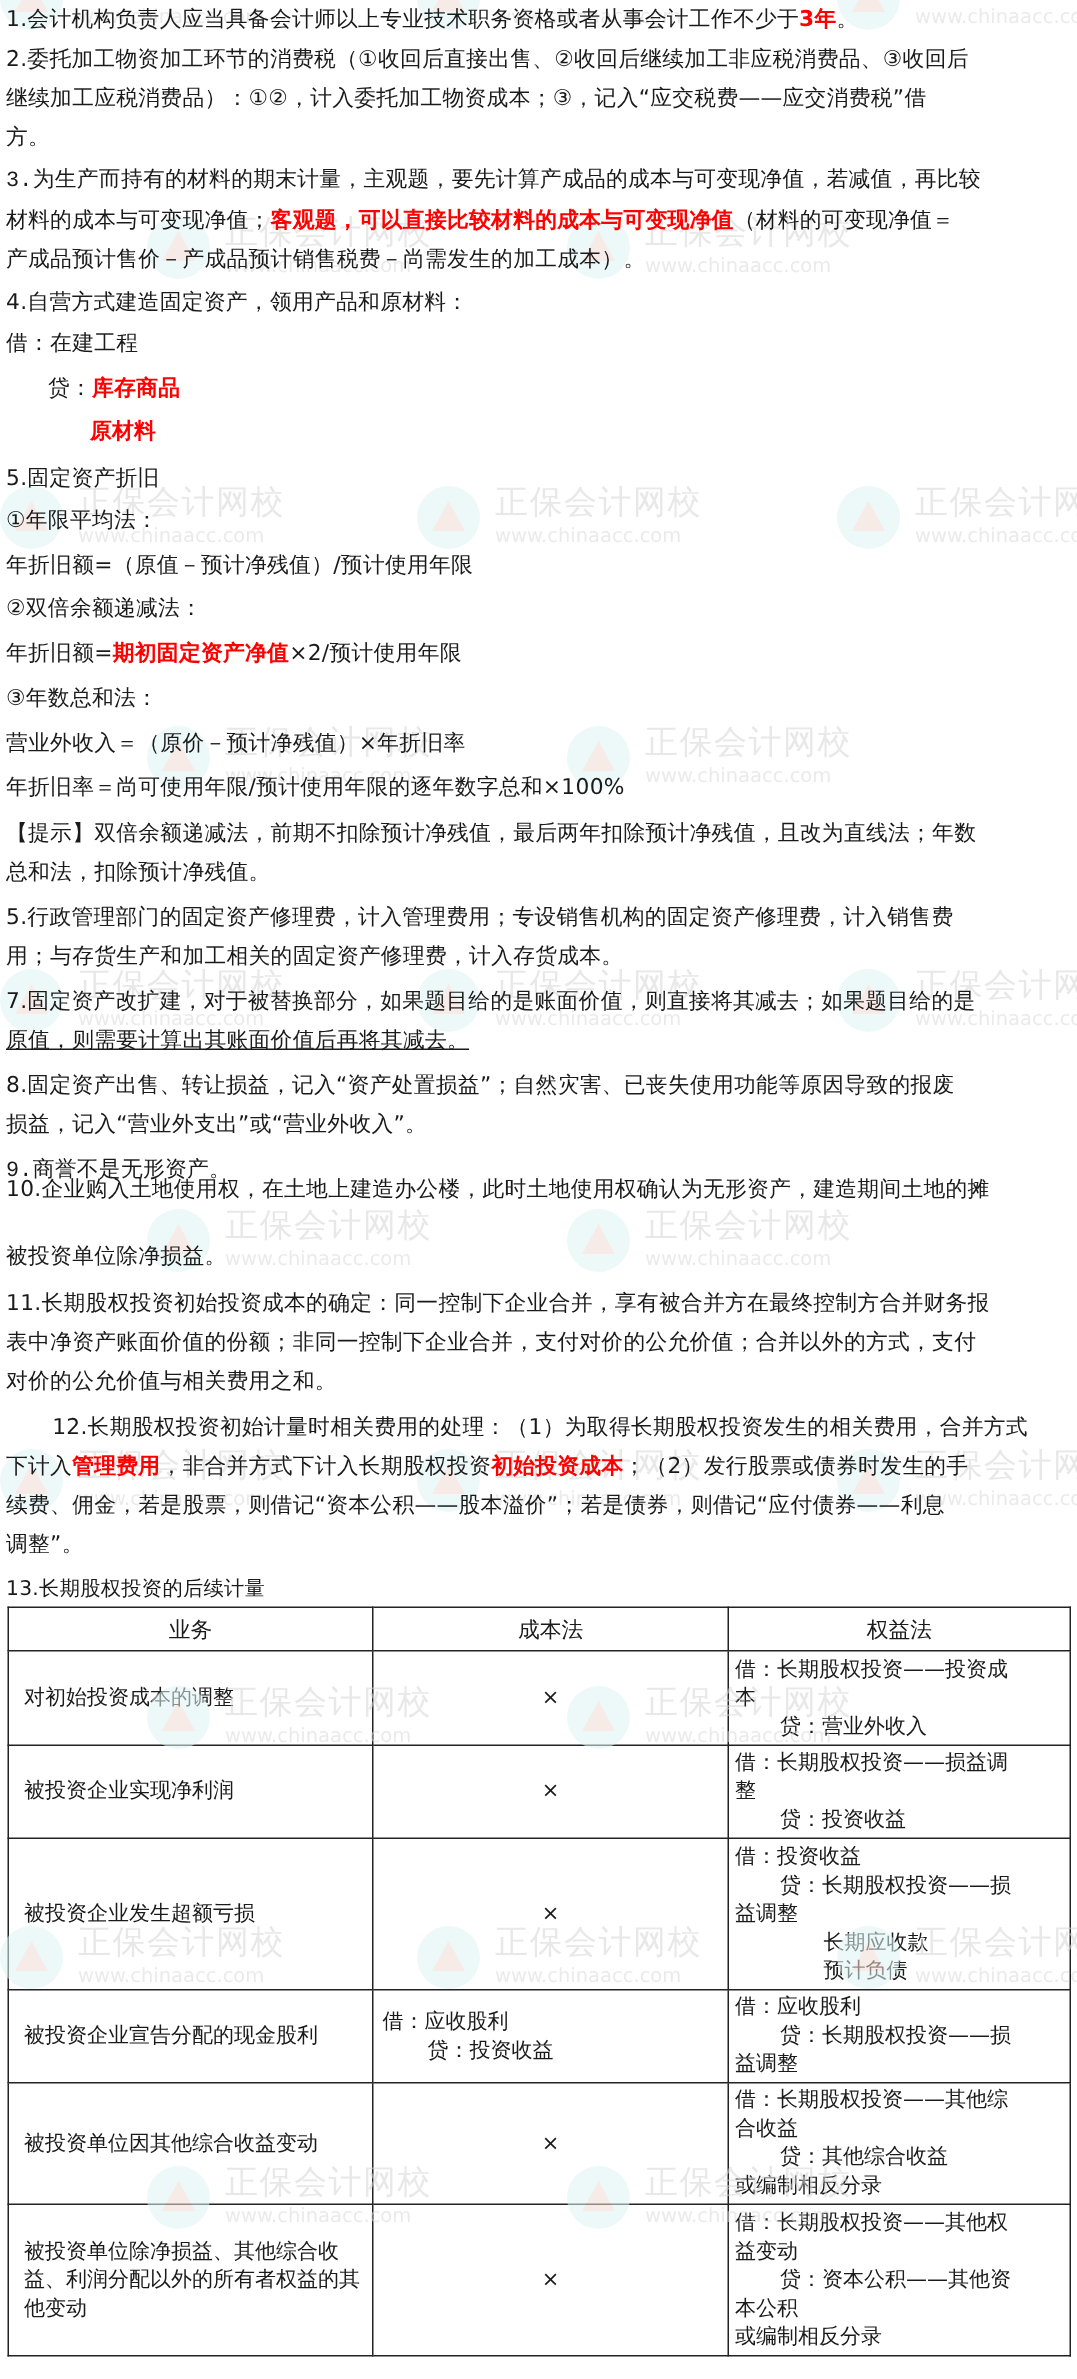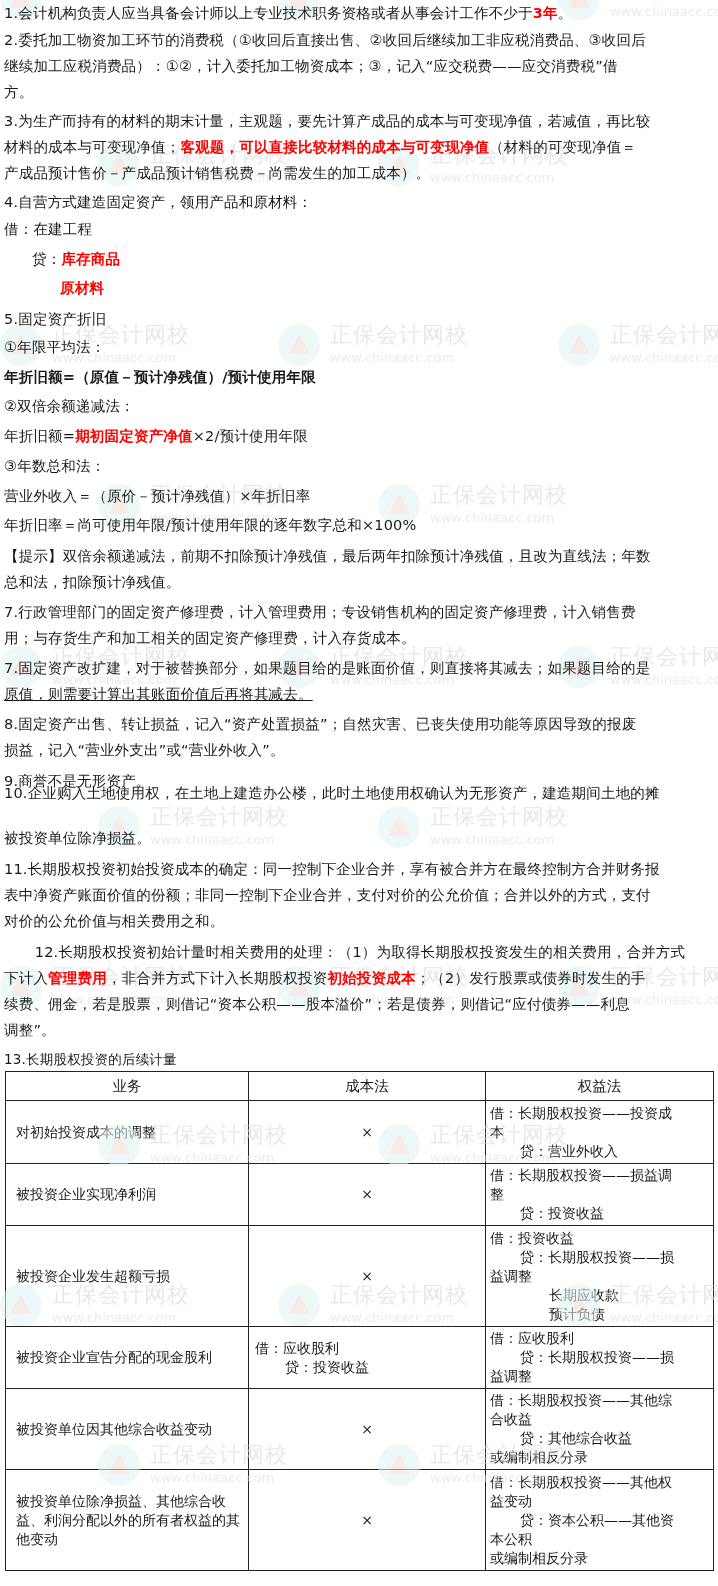--- a/index.html
+++ b/index.html
@@ -140,56 +140,56 @@
   </div>
 
   <div class="line" style="top:0px;">
     <span>1.会计机构负责人应当具备会计师以上专业技术职务资格或者从事会计工作不少于</span><span class="red">3年</span><span>。</span>
   </div>
 
   <div class="line" style="top:27px;">2.委托加工物资加工环节的消费税（①收回后直接出售、②收回后继续加工非应税消费品、③收回后</div>
   <div class="line" style="top:53px;">继续加工应税消费品）：①②，计入委托加工物资成本；③，记入“应交税费——应交消费税”借</div>
   <div class="line" style="top:79px;">方。</div>
 
-  <div class="line" style="top:108px;">3.为生产而持有的材料的期末计量，主观题，要先计算产成品的成本与可变现净值，若减值，再比较</div>
+  <div class="line" style="top:108px;font-family:Liberation Mono, monospace;">3.为生产而持有的材料的期末计量，主观题，要先计算产成品的成本与可变现净值，若减值，再比较</div>
   <div class="line" style="top:134px;">
     <span>材料的成本与可变现净值；</span><span class="red">客观题，可以直接比较材料的成本与可变现净值</span><span>（材料的可变现净值＝</span>
   </div>
   <div class="line" style="top:160px;">产成品预计售价－产成品预计销售税费－尚需发生的加工成本）。</div>
 
   <div class="line" style="top:189px;">4.自营方式建造固定资产，领用产品和原材料：</div>
   <div class="line" style="top:216px;">借：在建工程</div>
   <div class="line" style="top:246px; left:32px;">
     <span>贷：</span><span class="red">库存商品</span>
   </div>
   <div class="line red" style="top:275px; left:60px;">原材料</div>
 
   <div class="line" style="top:306px;">5.固定资产折旧</div>
   <div class="line" style="top:334px;">①年限平均法：</div>
-  <div class="line" style="top:364px;font-weight:bold;">年折旧额=（原值－预计净残值）/预计使用年限</div>
+  <div class="line" style="top:364px;">年折旧额=（原值－预计净残值）/预计使用年限</div>
   <div class="line" style="top:393px;">②双倍余额递减法：</div>
   <div class="line" style="top:423px;">
     <span>年折旧额=</span><span class="red">期初固定资产净值</span><span>×2/预计使用年限</span>
   </div>
   <div class="line" style="top:453px;">③年数总和法：</div>
   <div class="line" style="top:483px;">营业外收入＝（原价－预计净残值）×年折旧率</div>
   <div class="line" style="top:512px;">年折旧率＝尚可使用年限/预计使用年限的逐年数字总和×100%</div>
   <div class="line" style="top:543px;">【提示】双倍余额递减法，前期不扣除预计净残值，最后两年扣除预计净残值，且改为直线法；年数</div>
   <div class="line" style="top:569px;">总和法，扣除预计净残值。</div>
 
-  <div class="line" style="top:599px;">7.行政管理部门的固定资产修理费，计入管理费用；专设销售机构的固定资产修理费，计入销售费</div>
+  <div class="line" style="top:599px;">5.行政管理部门的固定资产修理费，计入管理费用；专设销售机构的固定资产修理费，计入销售费</div>
   <div class="line" style="top:625px;">用；与存货生产和加工相关的固定资产修理费，计入存货成本。</div>
 
   <div class="line" style="top:655px;">7.固定资产改扩建，对于被替换部分，如果题目给的是账面价值，则直接将其减去；如果题目给的是</div>
   <div class="line" style="top:681px;text-decoration:underline;">原值，则需要计算出其账面价值后再将其减去。</div>
 
   <div class="line" style="top:711px;">8.固定资产出售、转让损益，记入“资产处置损益”；自然灾害、已丧失使用功能等原因导致的报废</div>
   <div class="line" style="top:737px;">损益，记入“营业外支出”或“营业外收入”。</div>
 
-  <div class="line" style="top:768px;">9.商誉不是无形资产。</div>
+  <div class="line" style="top:768px;font-family:Liberation Mono, monospace;">9.商誉不是无形资产。</div>
 
   <div class="line" style="top:780px;">10.企业购入土地使用权，在土地上建造办公楼，此时土地使用权确认为无形资产，建造期间土地的摊</div>
   <div class="line" style="top:825px;">被投资单位除净损益。</div>
 
   <div class="line" style="top:856px;">11.长期股权投资初始投资成本的确定：同一控制下企业合并，享有被合并方在最终控制方合并财务报</div>
   <div class="line" style="top:882px;">表中净资产账面价值的份额；非同一控制下企业合并，支付对价的公允价值；合并以外的方式，支付</div>
   <div class="line" style="top:908px;">对价的公允价值与相关费用之和。</div>
 
   <div class="line" style="top:939px;text-align:center;">12.长期股权投资初始计量时相关费用的处理：（1）为取得长期股权投资发生的相关费用，合并方式</div>
   <div class="line" style="top:965px;">

